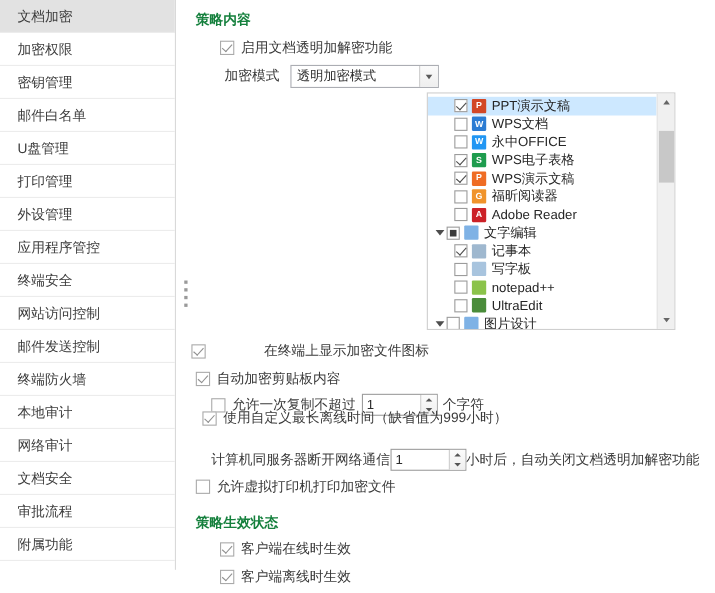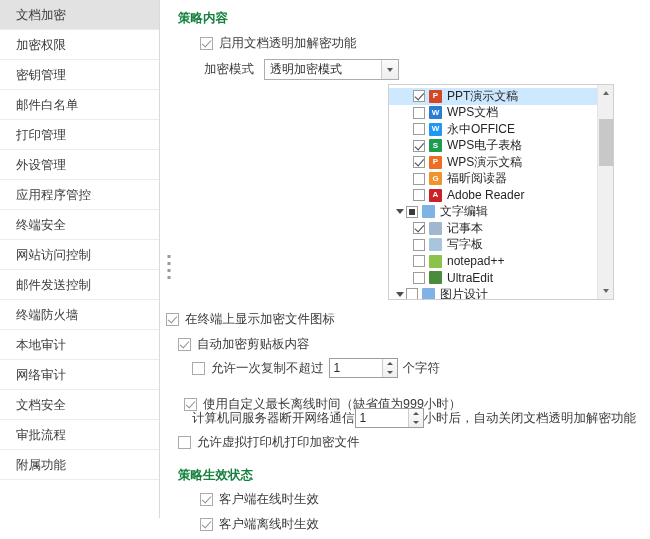--- a/index.html
+++ b/index.html
@@ -284,20 +284,21 @@
 </head>
 <body>
 
 <div id="app">
 
   <div id="sidebar">
       <div class="side-item active"><span>文档加密</span></div>
       <div class="side-item"><span>加密权限</span></div>
       <div class="side-item"><span>密钥管理</span></div>
       <div class="side-item"><span>邮件白名单</span></div>
+      <div class="side-item"><span>U盘管理</span></div>
       <div class="side-item"><span>打印管理</span></div>
       <div class="side-item"><span>外设管理</span></div>
       <div class="side-item"><span>应用程序管控</span></div>
       <div class="side-item"><span>终端安全</span></div>
       <div class="side-item"><span>网站访问控制</span></div>
       <div class="side-item"><span>邮件发送控制</span></div>
       <div class="side-item"><span>终端防火墙</span></div>
       <div class="side-item"><span>本地审计</span></div>
       <div class="side-item"><span>网络审计</span></div>
       <div class="side-item"><span>文档安全</span></div>
@@ -422,21 +423,21 @@
         <div class="sbbtn">
             <span class="up"></span>
           </div>
         <div class="thumb"></div>
         <div class="sbbtn dnbtn">
             <span class="dn"></span>
           </div>
       </div>
     </div>
 
-    <div class="cbrow" style="left:6px; top:311px;">
+    <div class="cbrow" style="left:14px; top:311px;gap:47px;">
       <span class="cbox checked"></span>
       <span class="lbl">在终端上显示加密文件图标</span>
     </div>
 
     <div class="cbrow" style="left:18px; top:336px;">
       <span class="cbox checked"></span>
       <span class="lbl">自动加密剪贴板内容</span>
     </div>
 
     <div class="inline-row" style="left:32px; top:358px;">
@@ -451,21 +452,21 @@
             </div>
           <div>
               <span class="dn2"></span>
             </div>
         </span>
       </span>
       <span class="gap"></span>
       <span class="lbl">个字符</span>
     </div>
 
-    <div class="cbrow" style="left:18px; top:396px;padding-left:6px;">
+    <div class="cbrow" style="left:18px; top:372px;padding-left:6px;">
       <span class="cbox checked"></span>
       <span class="lbl">使用自定义最长离线时间（缺省值为999小时）</span>
     </div>
 
     <div class="inline-row" style="left:32px; top:408px;">
       <span class="lbl">计算机同服务器断开网络通信</span>
       <span class="spin">
         <span class="sval">1</span>
         <span class="sbtns">
           <div>

